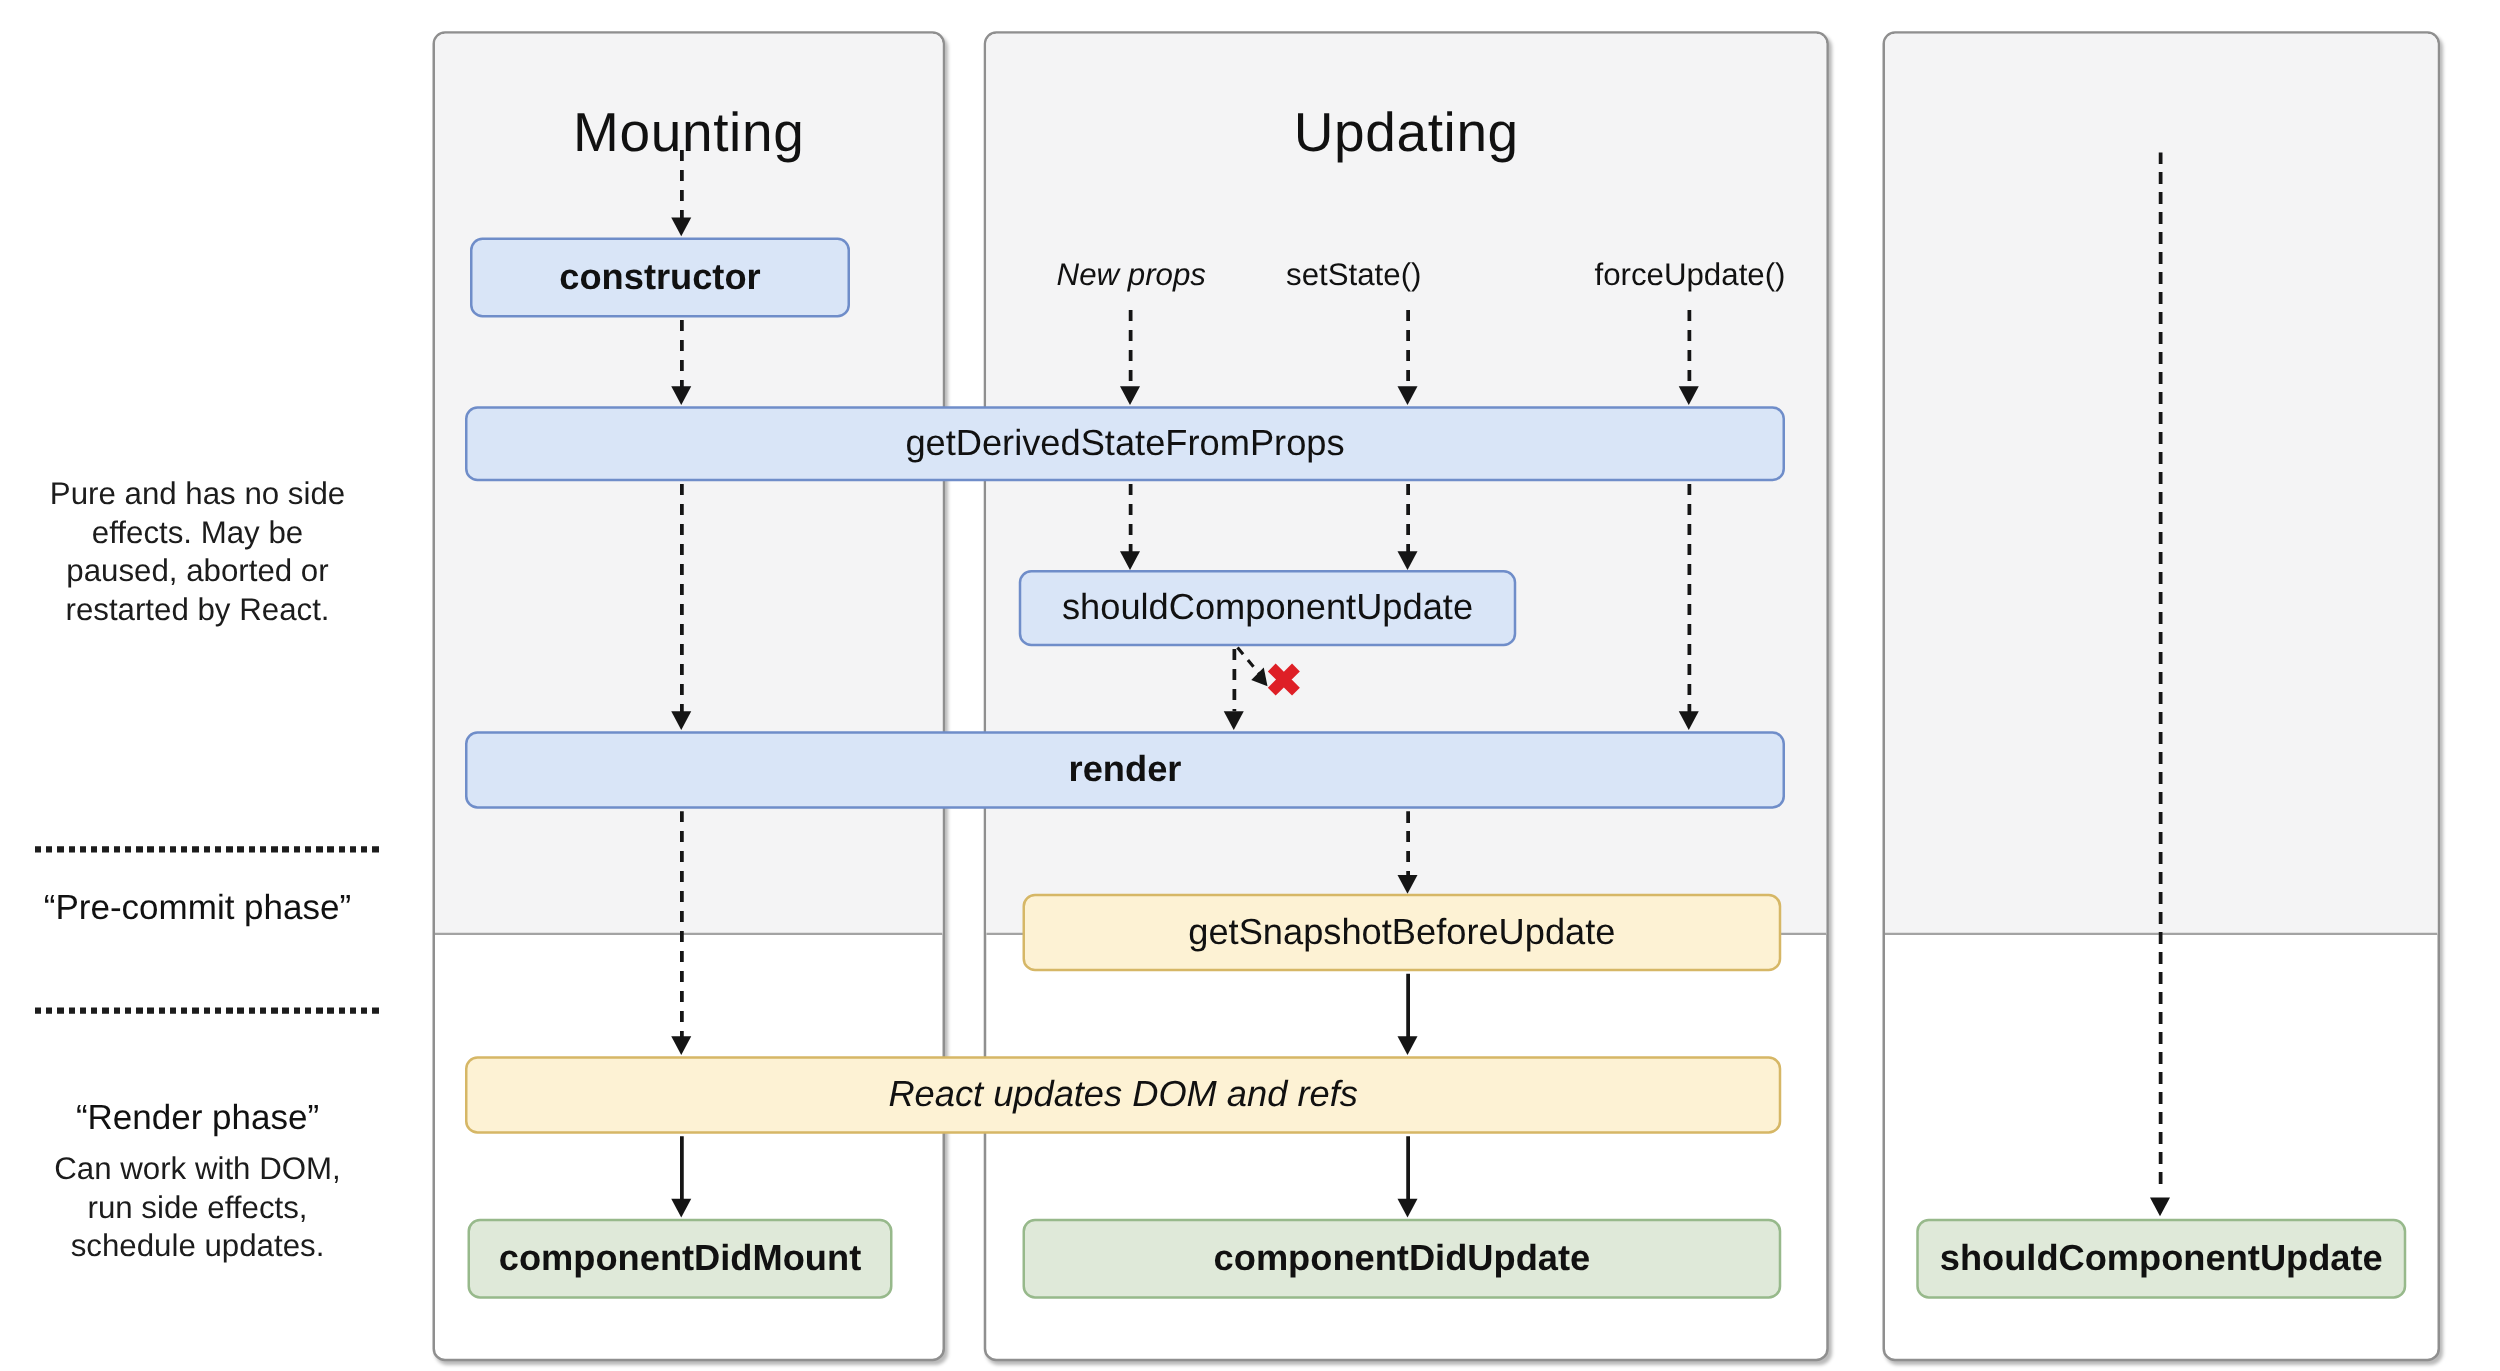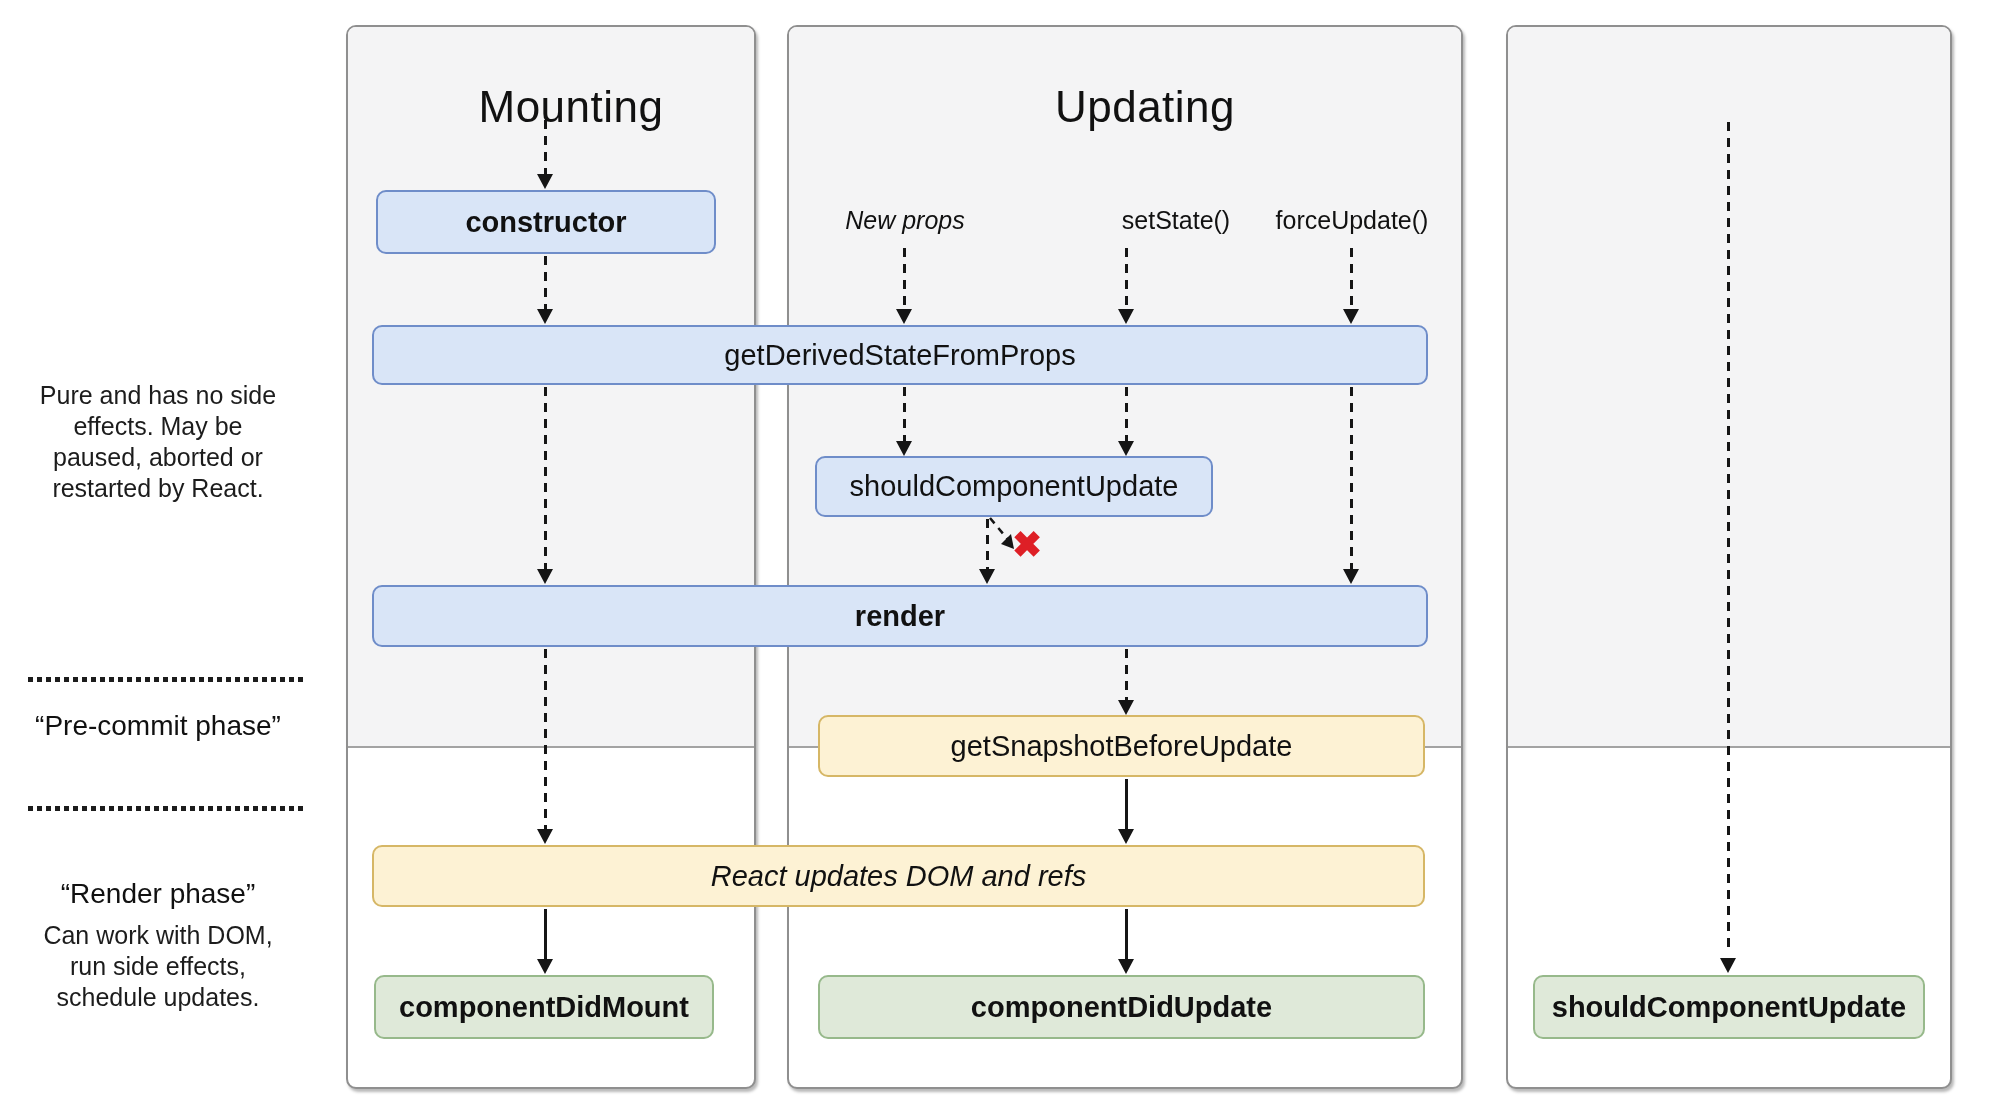--- a/index.html
+++ b/index.html
@@ -13,21 +13,21 @@
     border:2px solid #8f8f8f;border-radius:10px;
     box-shadow:2px 3px 3px rgba(0,0,0,0.28);
   }
   .phase-top{
     position:absolute;left:0;top:0;width:100%;height:719px;
     background:#f4f4f5;border-bottom:2px solid #a3a3a3;
     border-radius:8px 8px 0 0;
   }
   .panel-title{
     position:absolute;top:55px;left:0;width:100%;text-align:center;
-    font-size:44px;letter-spacing:0.5px;color:#111;margin-left:20px;
+    font-size:44px;letter-spacing:0.5px;color:#111;
   }
   
   .side{position:absolute;left:8px;width:300px;text-align:center;}
   .side-title{font-size:28px;color:#111;}
   .side-desc{font-size:25px;line-height:31px;color:#1c1c1c;white-space:pre-line;}
   .dotline{
     position:absolute;left:28px;width:278px;height:5px;
     background:repeating-linear-gradient(90deg,#1c1c1c 0 5px,transparent 5px 9px);
   }
   
@@ -89,24 +89,24 @@
   <div class="side side-title" style="top:710px;">“Pre-commit phase”</div>
 
   <div class="dotline" style="top:806px;"></div>
 
   <div class="side side-title" style="top:878px;">“Render phase”</div>
   <div class="side side-desc" style="top:920px;">Can work with DOM,
 run side effects,
 schedule updates.</div>
 
   <div class="trigger italic" style="left:795px;">New props</div>
-  <div class="trigger" style="left:1066px;">setState()</div>
+  <div class="trigger" style="left:973px;">setState()</div>
   <div class="trigger" style="left:1242px;">forceUpdate()</div>
 
-  <div class="box blue bold" style="left:376px;top:190px;width:340px;height:64px;">constructor</div>
+  <div class="box blue bold" style="left:376px;top:190px;width:304px;height:64px;">constructor</div>
   <div class="box blue" style="left:372px;top:325px;width:1056px;height:60px;">getDerivedStateFromProps</div>
   <div class="box blue" style="left:815px;top:456px;width:398px;height:61px;">shouldComponentUpdate</div>
   <div class="box blue bold" style="left:372px;top:585px;width:1056px;height:62px;">render</div>
   <div class="box yellow italic" style="left:372px;top:845px;width:1053px;height:62px;">React updates DOM and refs</div>
   <div class="box yellow" style="left:818px;top:715px;width:607px;height:62px;">getSnapshotBeforeUpdate</div>
   <div class="box green bold" style="left:374px;top:975px;width:340px;height:64px;">componentDidMount</div>
   <div class="box green bold" style="left:818px;top:975px;width:607px;height:64px;">componentDidUpdate</div>
   <div class="box green bold" style="left:1533px;top:975px;width:392px;height:64px;">shouldComponentUpdate</div>
 
   <div class="aline dashed" style="left:544px;top:120px;height:56px;"></div>

